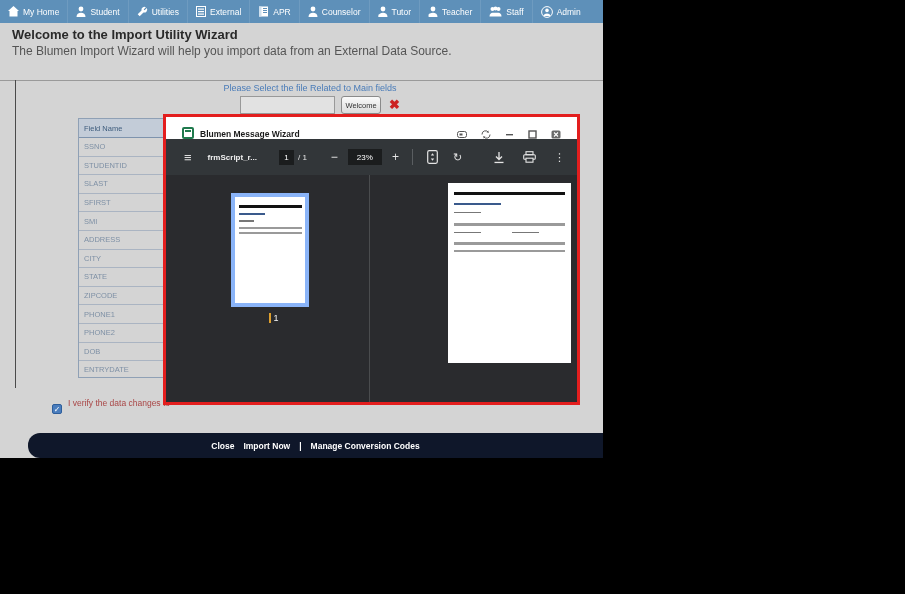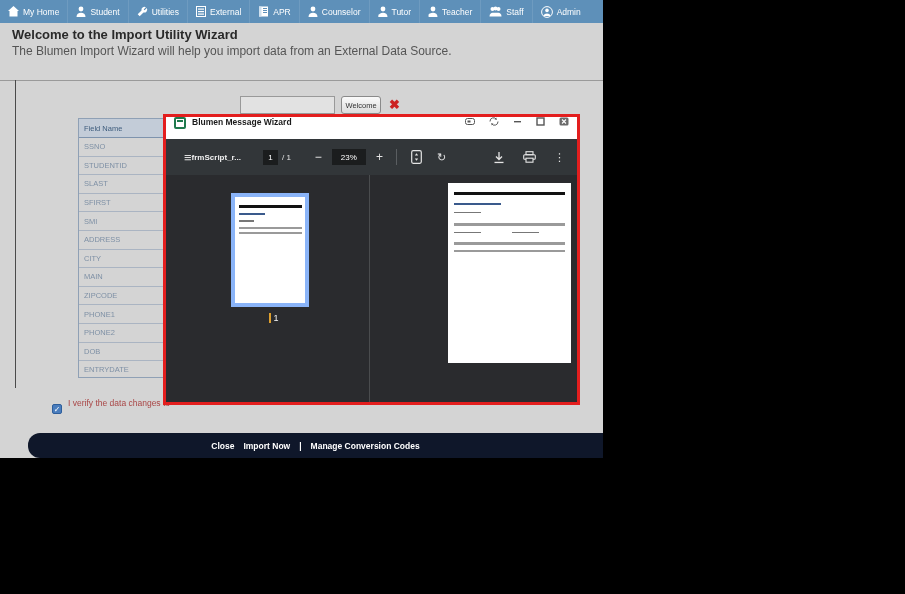--- a/index.html
+++ b/index.html
@@ -40,31 +40,31 @@
   .verify { position:absolute; left:52px; top:398px; z-index:1; }
   .verify-box { position:absolute; left:0; top:6px; width:10px; height:10px; background:#4a7dbd; border:1px solid #2d5e9b; border-radius:2px; color:#fff; font-size:8px; line-height:9px; text-align:center; }
   .verify-text { position:absolute; left:16px; top:0; width:470px; font-size:8.5px; color:#a94646; line-height:11px; }
 
   
   .footer-bar { position:absolute; left:28px; top:433px; width:575px; height:25px; background:#0f172a; border-radius:12px 0 0 12px; display:flex; align-items:center; justify-content:center; gap:9px; z-index:1; }
   .footer-bar span { color:#fff; font-size:8.5px; font-weight:bold; }
 
   
   .modal { position:absolute; left:163px; top:114px; width:417px; height:291px; border:3px solid #e31e1e; background:#fff; z-index:10; }
-  .modal-titlebar { height:22px; background:#fff; display:flex; align-items:flex-start; padding:0 8px; }
+  .modal-titlebar { height:22px; background:#fff; display:flex; align-items:flex-end; padding:0 16px; }
   .modal-doc-icon { width:12px; height:12px; border:2px solid #1f7a4d; border-radius:2px; margin-right:6px; position:relative; }
   .modal-doc-icon::after { content:""; position:absolute; left:1px; right:1px; top:1px; height:2px; background:#1f7a4d; }
   .modal-title { font-size:8.5px; font-weight:bold; color:#1a1a1a; flex:1; }
   .win-controls { display:flex; align-items:center; gap:14px; color:#555; }
   .win-controls svg { display:block; }
 
   
   .pdf-toolbar { height:36px; background:#323639; display:flex; align-items:center; color:#eee; }
   .hamburger { margin-left:18px; font-size:13px; color:#ddd; }
-  .pdf-doc-title { margin-left:0; font-size:8px; font-weight:bold; color:#f0f0f0; }
+  .pdf-doc-title { margin-left:16px; font-size:8px; font-weight:bold; color:#f0f0f0; }
   .page-box { margin-left:22px; width:15px; height:15px; background:#1b1d1e; color:#fff; font-size:8px; display:flex; align-items:center; justify-content:center; }
   .page-total { margin-left:4px; font-size:8px; color:#e5e5e5; }
   .zoom-minus { margin-left:24px; font-size:12px; color:#e5e5e5; }
   .zoom-box { margin-left:10px; width:34px; height:16px; background:#1b1d1e; color:#fff; font-size:8px; display:flex; align-items:center; justify-content:center; }
   .zoom-plus { margin-left:10px; font-size:12px; color:#e5e5e5; }
   .tb-divider { margin-left:13px; width:1px; height:16px; background:#5a5e61; }
   .fit-icon { margin-left:14px; }
   .rotate-icon { margin-left:15px; font-size:11px; color:#e5e5e5; }
   .tb-spacer { flex:1; }
   .dl-icon { margin-right:18px; }
@@ -174,34 +174,35 @@
       </div>
     </div>
 
     <div class="welcome-title">Welcome to the Import Utility Wizard</div>
     <div class="welcome-sub">The Blumen Import Wizard will help you import data from an External Data Source.</div>
 
 
     <div class="panel-top-line"></div>
     <div class="panel-left-line"></div>
 
+    <div class="select-prompt">Please Select the file Related to Main fields</div>
     <input class="file-input" type="text" value="" style="">
     <div class="select-btn">Welcome</div>
     <div class="red-x">✖</div>
 
     <div class="field-table">
       <div class="ft-header">Field Name</div>
       <div class="ft-row">SSNO</div>
       <div class="ft-row">STUDENTID</div>
       <div class="ft-row">SLAST</div>
       <div class="ft-row">SFIRST</div>
       <div class="ft-row">SMI</div>
       <div class="ft-row">ADDRESS</div>
       <div class="ft-row">CITY</div>
-      <div class="ft-row">MAIN</div>
+      <div class="ft-row">STATE</div>
       <div class="ft-row">ZIPCODE</div>
       <div class="ft-row">PHONE1</div>
       <div class="ft-row">PHONE2</div>
       <div class="ft-row">DOB</div>
       <div class="ft-row">ENTRYDATE</div>
     </div>
 
     <div class="verify">
       <div class="verify-box">✓</div>
       <div class="verify-text">

